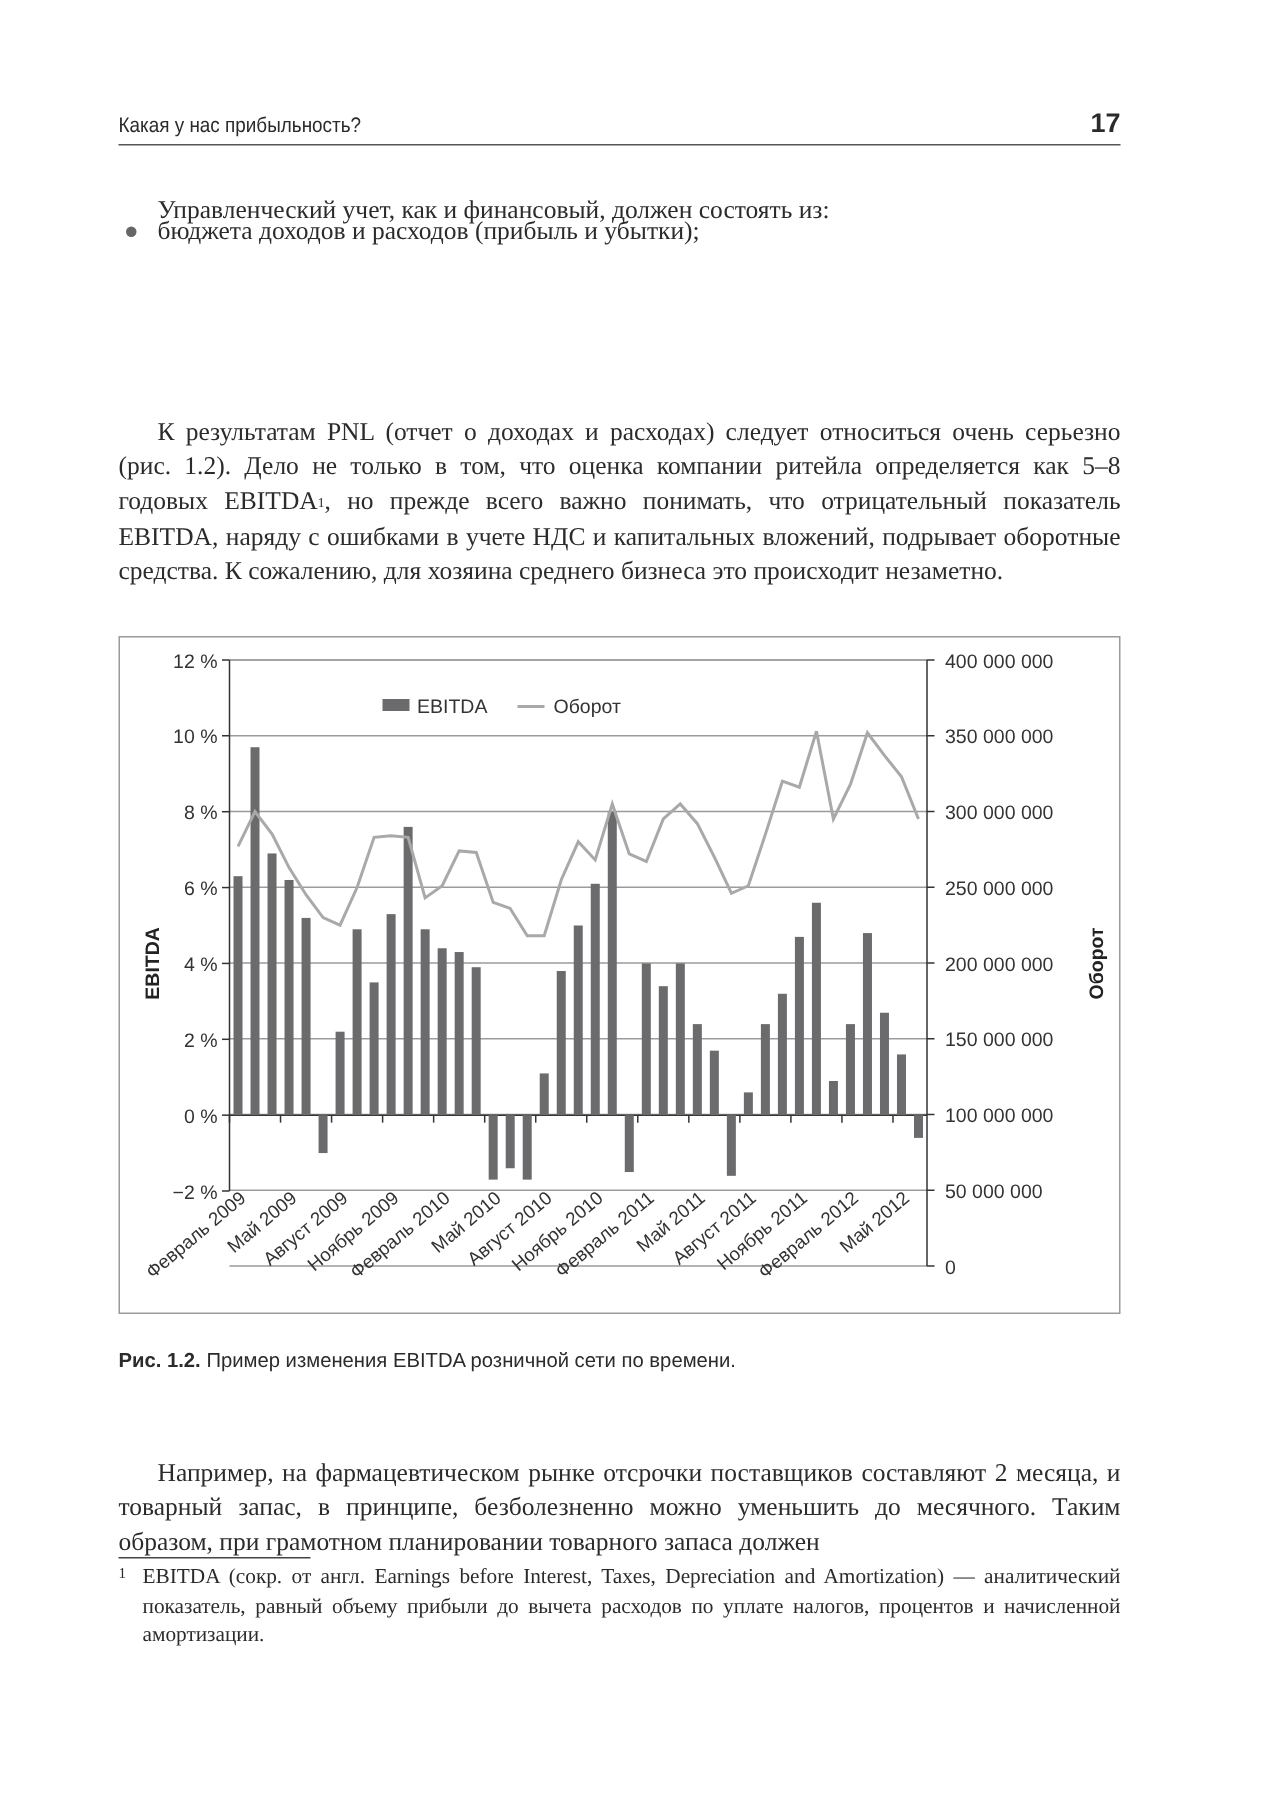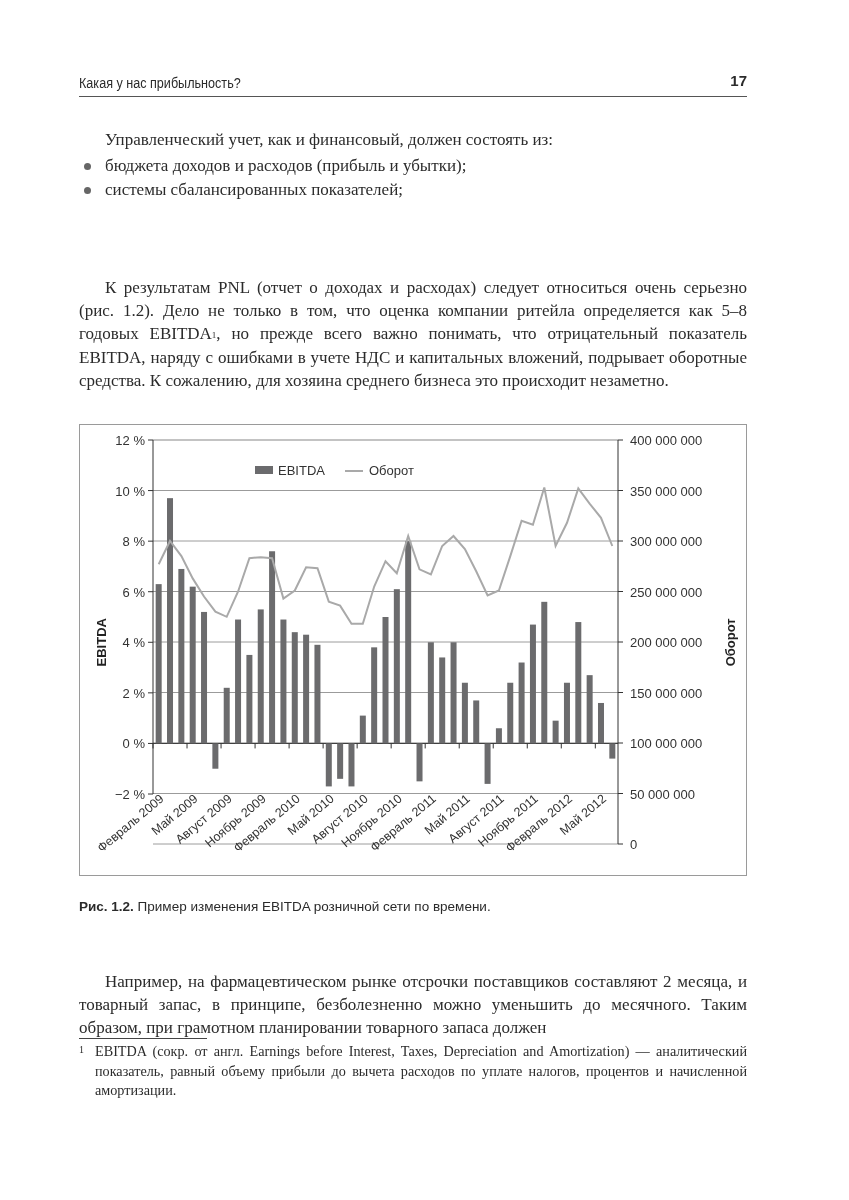--- a/index.html
+++ b/index.html
@@ -1,22 +1,22 @@
 <!DOCTYPE html>
 <html><head>
 <meta charset="utf-8">
 <style>
   html,body{margin:0;padding:0;background:#fff;}
   body{width:849px;height:1200px;position:relative;font-family:"Liberation Serif","DejaVu Serif",serif;color:#2b2b2b;}
   .header{position:absolute;left:79px;top:72px;width:668px;height:24px;border-bottom:1.5px solid #555;}
   .header .title{position:absolute;left:0;top:3px;font-family:"Liberation Sans",sans-serif;font-size:14px;transform:scaleX(0.9);transform-origin:left;}
-  .header .pageno{position:absolute;right:0;top:0;font-family:"Liberation Sans",sans-serif;font-weight:bold;font-size:15px;}
+  .header .pageno{position:absolute;right:0;top:0;font-family:"Liberation Sans",sans-serif;font-weight:bold;font-size:18px;}
   .text{position:absolute;left:79px;width:668px;font-size:17px;line-height:23.2px;text-align:justify;}
   .indent{text-indent:26px;}
-  ul.bul{position:absolute;left:79px;top:154px;width:668px;margin:0;padding:0;list-style:none;font-size:17px;line-height:23.8px;}
+  ul.bul{position:absolute;left:79px;top:142px;width:668px;margin:0;padding:0;list-style:none;font-size:17px;line-height:23.8px;}
   ul.bul li{position:relative;padding-left:26px;}
   ul.bul li:before{content:"";position:absolute;left:5px;top:9px;width:7px;height:7px;border-radius:50%;background:#666;}
   .chartbox{position:absolute;left:79px;top:424px;width:668px;height:452px;border:1.5px solid #9a9a9a;box-sizing:border-box;}
   .caption{position:absolute;left:79px;top:898px;width:668px;text-align:left;font-family:"Liberation Sans",sans-serif;font-size:13.5px;line-height:18px;}
   .caption b{font-weight:bold;}
   .fnline{position:absolute;left:79px;top:1038px;width:128px;border-top:1px solid #444;}
   .footnote{position:absolute;left:79px;top:1042px;width:668px;font-size:14.2px;line-height:19.5px;text-align:justify;}
   .footnote .num{position:absolute;left:0;top:-2px;font-size:10px;}
   .footnote .body{padding-left:16px;}
   sup{font-size:9px;vertical-align:top;position:relative;top:2px;}
@@ -26,21 +26,20 @@
 
 <div class="header">
   <span class="title">Какая у нас прибыльность?</span>
   <span class="pageno">17</span>
 </div>
 
 <div class="text indent" style="top:128px;">Управленческий учет, как и финансовый, должен состоять из:</div>
 
 <ul class="bul">
   <li>бюджета доходов и расходов (прибыль и убытки);</li>
-  <li>системы сбалансированных показателей;</li>
 </ul>
 
 <div class="text indent" style="top:276px;"><span>К результатам PNL (отчет о доходах и расходах) следует относиться очень серьезно (рис. 1.2). Дело не только в том, что оценка компании ритейла определяется как 5–8 годовых EBITDA</span><sup>1</sup><span>, но прежде всего важно понимать, что отрицательный показатель EBITDA, наряду с ошибками в учете НДС и капитальных вложений, подрывает оборотные средства. К сожалению, для хозяина среднего бизнеса это происходит незаметно.</span></div>
 
 <div class="chartbox">
   <svg id="chart" width="665" height="449" style="position:absolute;left:0;top:0;">
       <line x1="73" x2="538" y1="15" y2="15" stroke="#7a7a7a" stroke-width="1" opacity="0.9"></line>
       <line x1="73" x2="538" y1="65.5" y2="65.5" stroke="#7a7a7a" stroke-width="1" opacity="0.75"></line>
       <line x1="73" x2="538" y1="116" y2="116" stroke="#7a7a7a" stroke-width="1" opacity="0.75"></line>
       <line x1="73" x2="538" y1="166.5" y2="166.5" stroke="#7a7a7a" stroke-width="1" opacity="0.75"></line>

